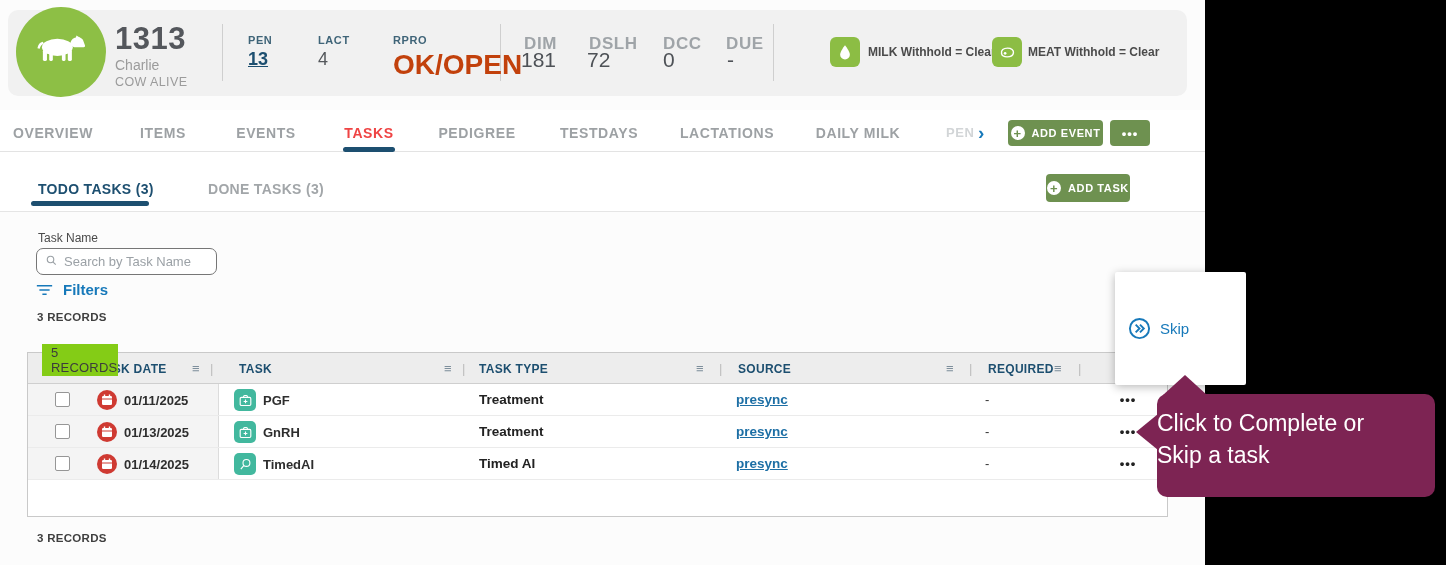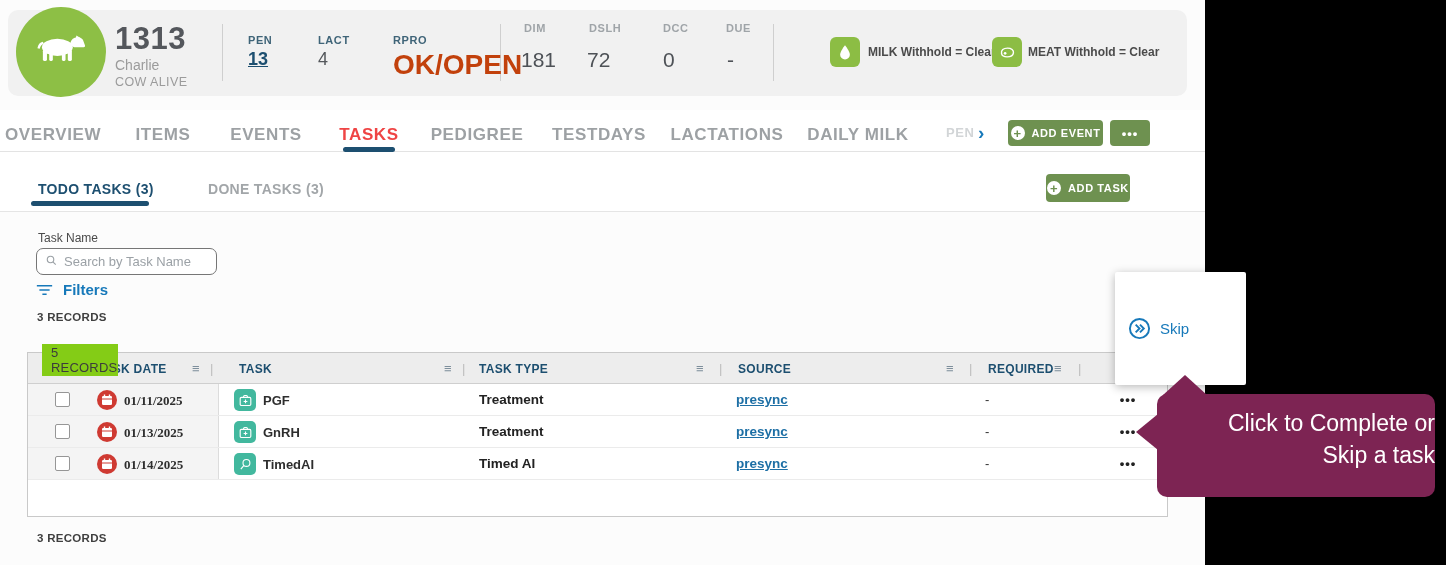--- a/index.html
+++ b/index.html
@@ -14,28 +14,28 @@
   .hdr-panel { left:8px; top:10px; width:1179px; height:86px; background:#f1f1f1; border-radius:10px; }
   .avatar { left:16px; top:7px; width:90px; height:90px; border-radius:50%; background:#8dbf45; display:flex; align-items:center; justify-content:center; }
   .cow-id { left:115px; top:21px; font-size:31px; font-weight:bold; color:#54575c; letter-spacing:.5px; }
   .cow-name { left:115px; top:57px; font-size:14px; color:#9b9b9b; }
   .cow-status { left:115px; top:75px; font-size:12.5px; color:#9b9b9b; letter-spacing:.4px; }
   .vdiv { width:1px; top:24px; height:57px; background:#cfcfcf; }
   .stat-label { font-size:11px; font-weight:bold; color:#3f6478; letter-spacing:.6px; top:34px; }
   .stat-value { top:49px; font-size:18px; color:#55585c; }
   .stat-link { color:#1d4f70; font-weight:bold; text-decoration:underline; }
   .stat-big { font-size:28px; font-weight:bold; color:#c2410c; }
-  .met-label { font-size:11px; font-weight:bold; color:#9fa4a8; letter-spacing:.6px; top:22px; }
+  .met-label { font-size:17px; font-weight:bold; color:#9fa4a8; letter-spacing:.6px; top:34px; }
   .met-value { top:48px; font-size:21px; color:#4e5257; }
   .wh-icon { top:37px; width:30px; height:30px; border-radius:6px; background:#8cbd44; display:flex; align-items:center; justify-content:center; }
   .wh-label { top:45px; font-size:12px; font-weight:bold; color:#4b4b4b; }
 
   
   .tabbar { left:0; top:110px; width:1205px; height:42px; background:#fff; border-bottom:1px solid #e3e3e3; }
-  .tab { top:125px; transform:translateX(-50%); font-size:17px; font-weight:bold; letter-spacing:.6px; color:#9da1a4; white-space:nowrap; cursor:pointer; }
+  .tab { top:125px; transform:translateX(-50%); font-size:14px; font-weight:bold; letter-spacing:.6px; color:#9da1a4; white-space:nowrap; cursor:pointer; }
   .tab.active { color:#ef4444; }
   .tab-underline { left:343px; top:147px; width:52px; height:5px; border-radius:2.5px; background:#1d4f70; }
   .tab-overflow { top:125px; font-size:13px; font-weight:bold; letter-spacing:.6px; color:#d2d5d7; }
   .tab-chevron { top:122px; font-size:19px; font-weight:bold; color:#1779ba; }
   .gbtn { background:#6e9150; border-radius:4px; color:#fff; font-size:11px; font-weight:bold; letter-spacing:.6px; display:flex; align-items:center; justify-content:center; gap:7px; cursor:pointer; border:none; }
   .plusc { width:14px; height:14px; border-radius:50%; background:#fff; color:#6e9150; font-size:13px; font-weight:bold; display:flex; align-items:center; justify-content:center; line-height:1; }
   .dotsbtn { font-size:13px; letter-spacing:1px; }
 
   
   .subtabbar { left:0; top:152px; width:1205px; height:60px; background:#fff; border-bottom:1px solid #e5e5e5; }
@@ -57,38 +57,38 @@
   .tbl { left:27px; top:352px; width:1141px; height:165px; border:1px solid #c9c9c9; background:#fff; }
   .thead { position:relative; height:31px; background:#ededed; border-bottom:1px solid #cfcfcf; }
   .th { position:absolute; top:9px; font-size:12px; font-weight:bold; color:#1d4f70; letter-spacing:.3px; white-space:nowrap; }
   .colmenu { position:absolute; top:8px; font-size:13px; color:#7e8f9c; cursor:pointer; }
   .colsep { position:absolute; top:8px; font-size:13px; color:#bcbcbc; }
   .trow { position:relative; height:32px; border-bottom:1px solid #ebebeb; background:#fff; }
   .frozen { position:absolute; left:0; top:0; height:31px; width:191px; background:#f4f4f4; border-right:1px solid #dcdcdc; }
   .cb { position:absolute; left:27px; top:8px; width:15px; height:15px; border:1px solid #969696; border-radius:2px; background:#fff; cursor:pointer; }
   .thead .cb { top:7px; }
   .cal { position:absolute; left:69px; top:6px; width:20px; height:20px; }
-  .cdate { position:absolute; left:96px; top:9px; font-size:13px; font-weight:bold; color:#2e2e2e;font-family:Liberation Serif, serif; }
+  .cdate { position:absolute; left:96px; top:9px; font-size:13px; font-weight:bold; color:#2e2e2e; }
   .ticon { position:absolute; left:206px; top:5px; width:22px; height:22px; border-radius:5px; background:#42b89e; display:flex; align-items:center; justify-content:center; }
   .ctask { position:absolute; left:235px; top:9px; font-size:13px; font-weight:bold; color:#2e2e2e; }
   .ctype { position:absolute; left:451px; top:8px; font-size:13.5px; font-weight:600; color:#222; }
   .csrc { position:absolute; left:708px; top:8px; font-size:13.5px; font-weight:bold; color:#1d6fa5; text-decoration:underline; cursor:pointer; }
   .creq { position:absolute; left:957px; top:8px; font-size:13px; color:#333; }
   .cdots { position:absolute; left:1085px; top:3px; width:30px; height:26px; font-size:13px; font-weight:bold; color:#222; letter-spacing:1px; text-align:center; line-height:26px; cursor:pointer; }
 
   
   .overlay5 { left:42px; top:344px; width:76px; height:32px; background:#84cc16; z-index:3; display:flex; align-items:center; padding-left:9px; font-size:13px; color:#3c3c3c; letter-spacing:.2px; }
   .blackpanel { left:1205px; top:0; width:241px; height:565px; background:#000; z-index:4; }
 
   .popup { left:1115px; top:272px; width:131px; height:113px; background:#fff; z-index:6; box-shadow:0 2px 10px rgba(0,0,0,.28); border-radius:2px; display:flex; flex-direction:column; }
   .popup-item { flex:1; display:flex; align-items:center; gap:9px; padding-left:13px; cursor:pointer; }
   .popup-item + .popup-item { border-top:1px solid #e2e2e2; }
   .popup-item span { font-size:15px; color:#1779ba; }
 
-  .tooltip { left:1157px; top:394px; width:278px; height:103px; background:#7d2453; border-radius:10px; z-index:7; color:#fff; text-align:right; padding-top:13px; font-size:23px; line-height:32px; }
+  .tooltip { left:1157px; top:394px; width:278px; height:103px; background:#7d2453; border-radius:10px; z-index:7; color:#fff; text-align:left; padding-top:13px; font-size:23px; line-height:32px; }
   .tooltip .arrow-left { position:absolute; left:-21px; top:20px; width:0; height:0; border-top:18px solid transparent; border-bottom:18px solid transparent; border-right:22px solid #7d2453; }
   .tooltip .arrow-up { position:absolute; left:6px; top:-19px; width:0; height:0; border-left:22px solid transparent; border-right:22px solid transparent; border-bottom:20px solid #7d2453; }
 </style>
 </head>
 <body>
 
 <div class="stage">
 
   <div class="abs hdr-panel"></div>
 

